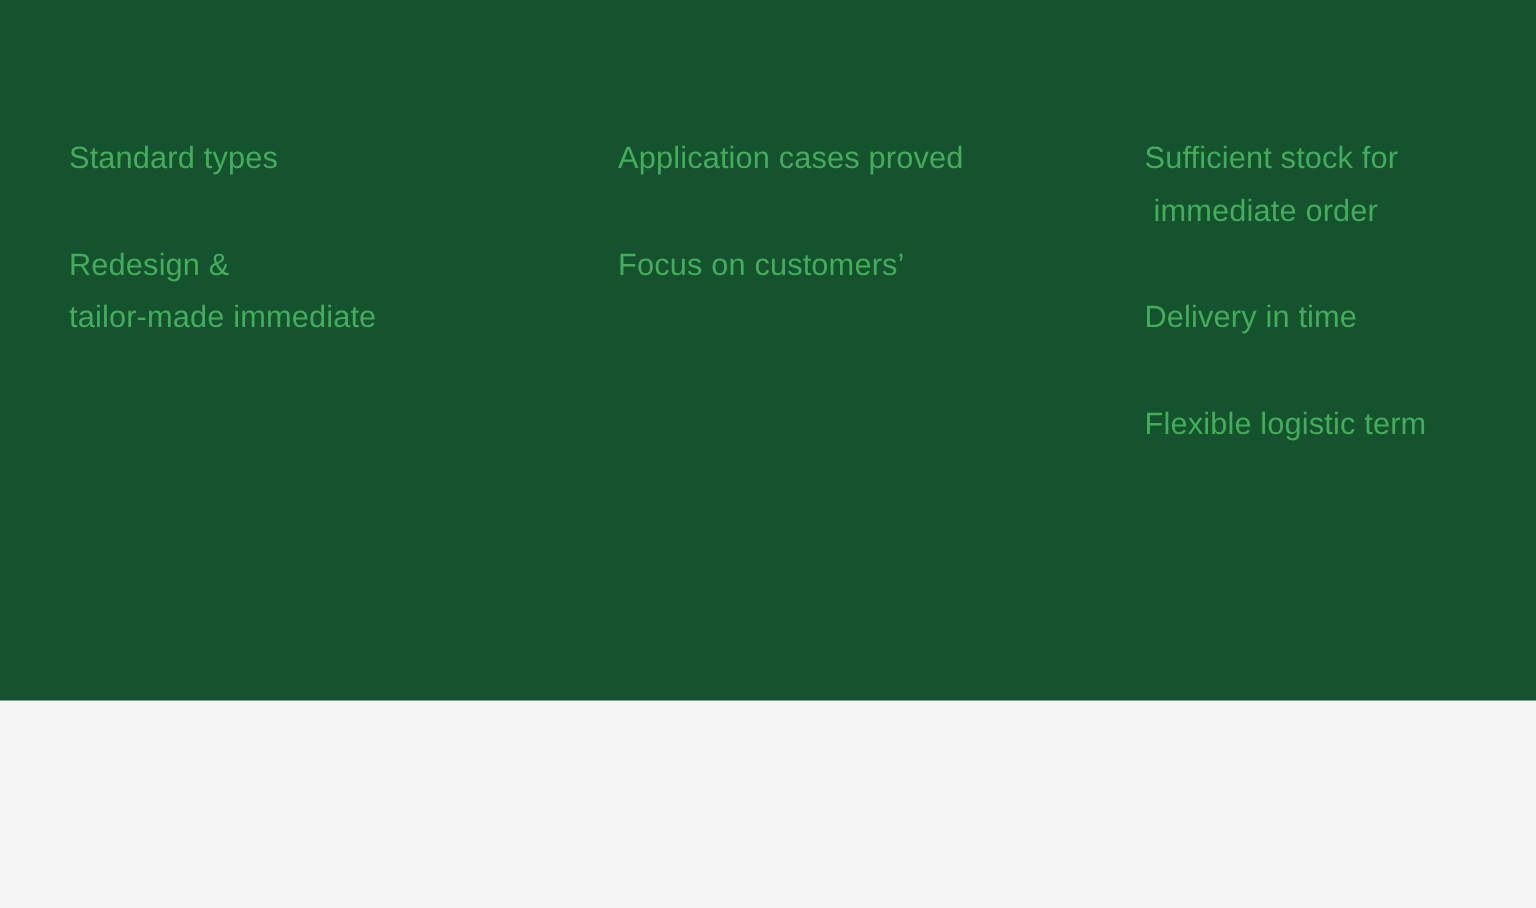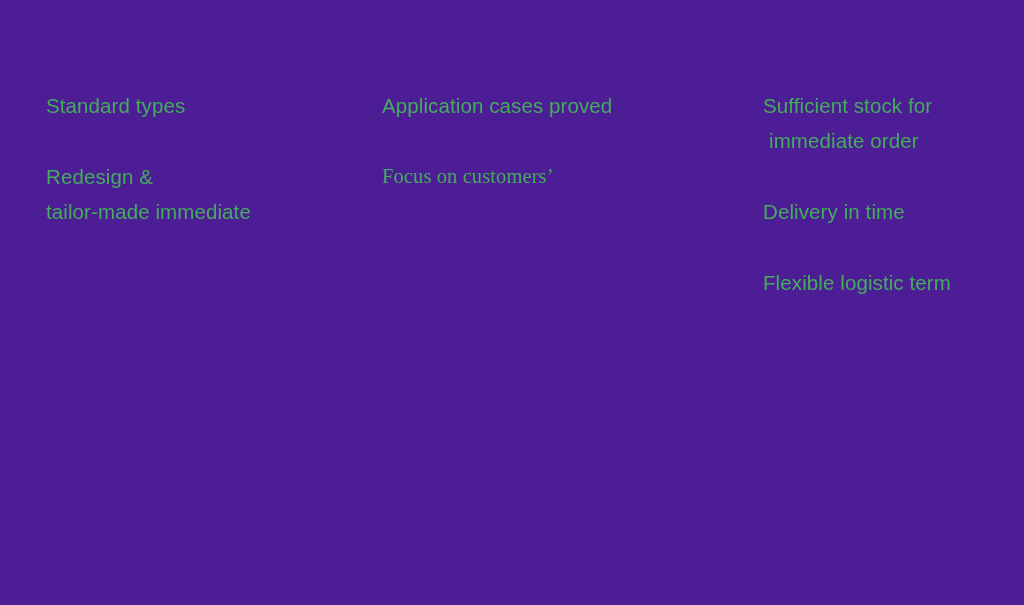--- a/index.html
+++ b/index.html
@@ -11,39 +11,39 @@
     height: 605px;
     background: #f5f5f5;
     font-family: "Liberation Sans", sans-serif;
     overflow: hidden;
     position: relative;
   }
 
   .board {
     position: relative;
     width: 1024px;
-    height: 605px;
-    background: #4c1d95;
+    height: 467px;
+    background: #14532d;
   }
 
   
   .text-area {
     position: absolute;
     top: 0;
     left: 0;
     width: 1024px;
     height: 400px;
   }
 
   .col {
     position: absolute;
     top: 88px;
   }
   .col-1 { left: 46px;  width: 330px; }
-  .col-2 { left: 382px; width: 330px; }
+  .col-2 { left: 412px; width: 330px; }
   .col-3 { left: 763px; width: 270px; }
 
   .feature {
     margin: 0 0 46px 0;
   }
   .feature:last-child { margin-bottom: 0; }
 
   .feature-line {
     display: block;
     color: #44ad5c;
@@ -53,21 +53,21 @@
     white-space: nowrap;
     letter-spacing: 0.1px;
   }
   .feature-line.indent { padding-left: 6px; }
 
   
   .col-1 .feature:nth-child(1) { margin-bottom: 36px; }
   .col-1 .feature:nth-child(2) { margin-bottom: 36px; }
 
   .col-2 .feature:nth-child(1) { margin-bottom: 36px; }
-  .col-2 .feature:nth-child(2) { margin-bottom: 71px; font-family: Liberation Serif, serif; }
+  .col-2 .feature:nth-child(2) { margin-bottom: 71px; }
 
   .col-3 .feature:nth-child(1) { margin-bottom: 36px; }
   .col-3 .feature:nth-child(2) { margin-bottom: 36px; }
 
   
   .icon-row {
     position: absolute;
     left: 0;
     top: 425px;
     width: 1024px;

